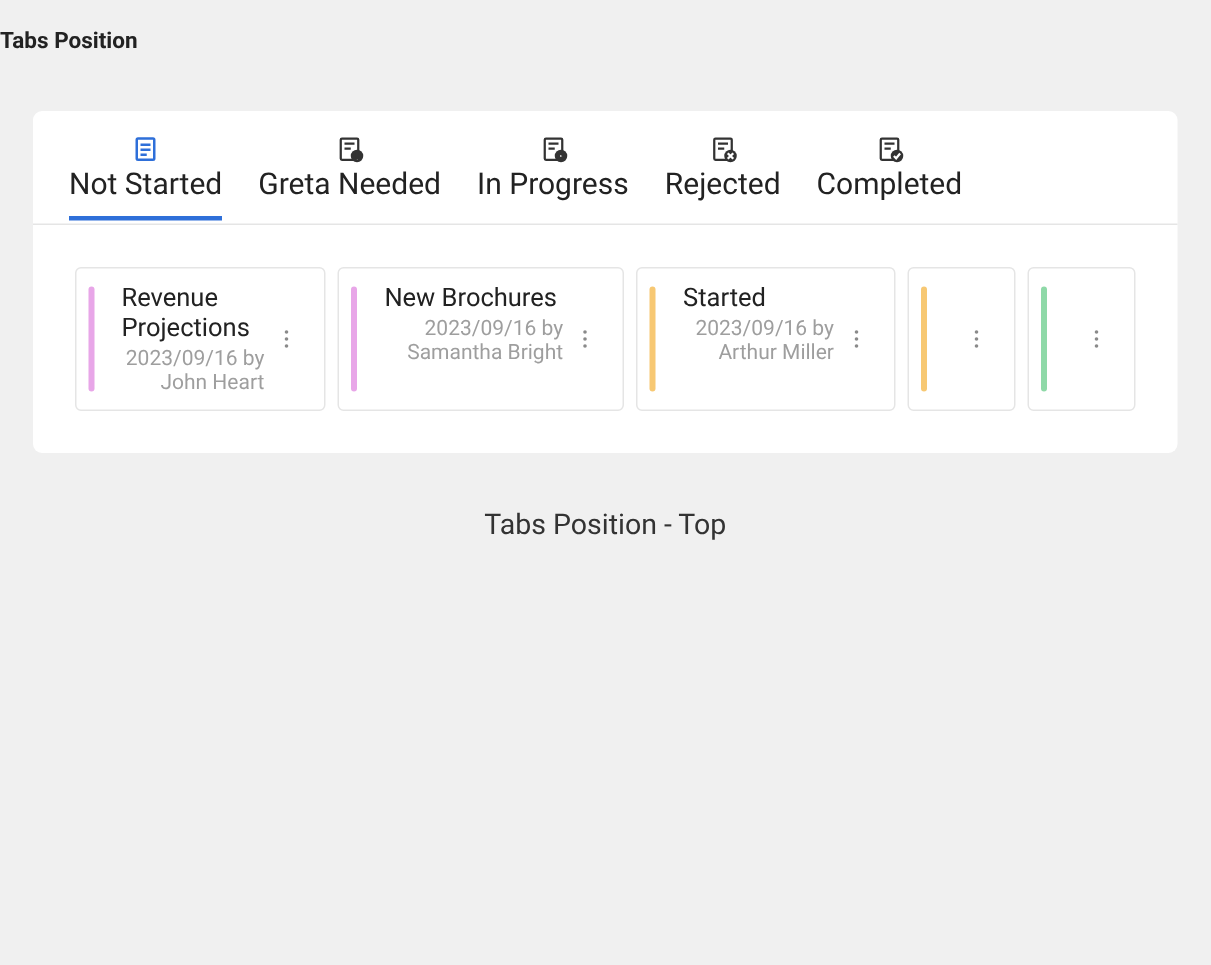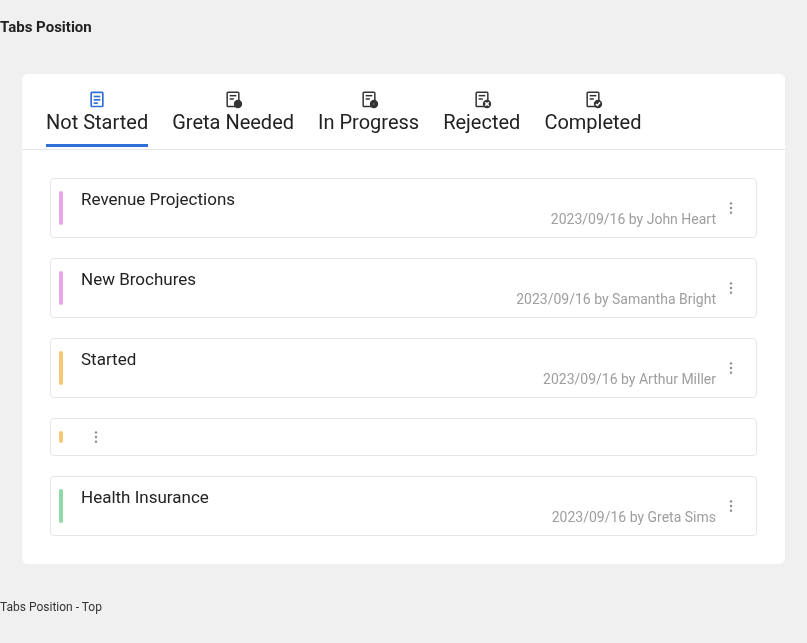--- a/index.html
+++ b/index.html
@@ -64,22 +64,22 @@
     .tab-icon svg { width: 20px; height: 20px; }
     .tab-label {
       font-size: 20px;
       color: #222;
       text-align: center;
     }
     .tab.active .tab-label { color: #222; }
     .task-list {
       padding: 28px 28px 0;
       display: flex;
-      flex-direction: column;
-      gap: 20px;
+      flex-direction: row;
+      gap: 8px;
     }
     .task-card {
       display: flex;
       align-items: stretch;
       border: 1px solid #e5e5e5;
       border-radius: 4px;
       background: #fff;
       padding: 10px 10px 10px 0;
       position: relative;
     }
@@ -103,22 +103,22 @@
     .task-menu {
       width: 30px;
       display: flex;
       align-items: center;
       justify-content: center;
       cursor: pointer;
       color: #8a8a8a;
     }
     .task-menu svg { width: 16px; height: 16px; }
     .footer-label {
-      text-align: left;
-      font-size: 12px;
+      text-align: center;
+      font-size: 19px;
       color: #333;
       padding-top: 36px;
     }
   </style>
 </head>
 <body>
 
 <div class="page-title">Tabs Position</div>
 
 <div class="panel">
@@ -245,24 +245,20 @@
         <svg viewBox="0 0 24 24" fill="currentColor">
             <circle cx="12" cy="5" r="1.8"></circle>
             <circle cx="12" cy="12" r="1.8"></circle>
             <circle cx="12" cy="19" r="1.8"></circle>
           </svg>
       </div>
     </div>
 
     <div class="task-card">
       <div class="task-bar" style="background:#8fd9a8"></div>
-      <div class="task-info">
-        <div class="task-title">Health Insurance</div>
-        <div class="task-meta">2023/09/16 by Greta Sims</div>
-      </div>
       <div class="task-menu">
         <svg viewBox="0 0 24 24" fill="currentColor">
             <circle cx="12" cy="5" r="1.8"></circle>
             <circle cx="12" cy="12" r="1.8"></circle>
             <circle cx="12" cy="19" r="1.8"></circle>
           </svg>
       </div>
     </div>
 
   </div>

